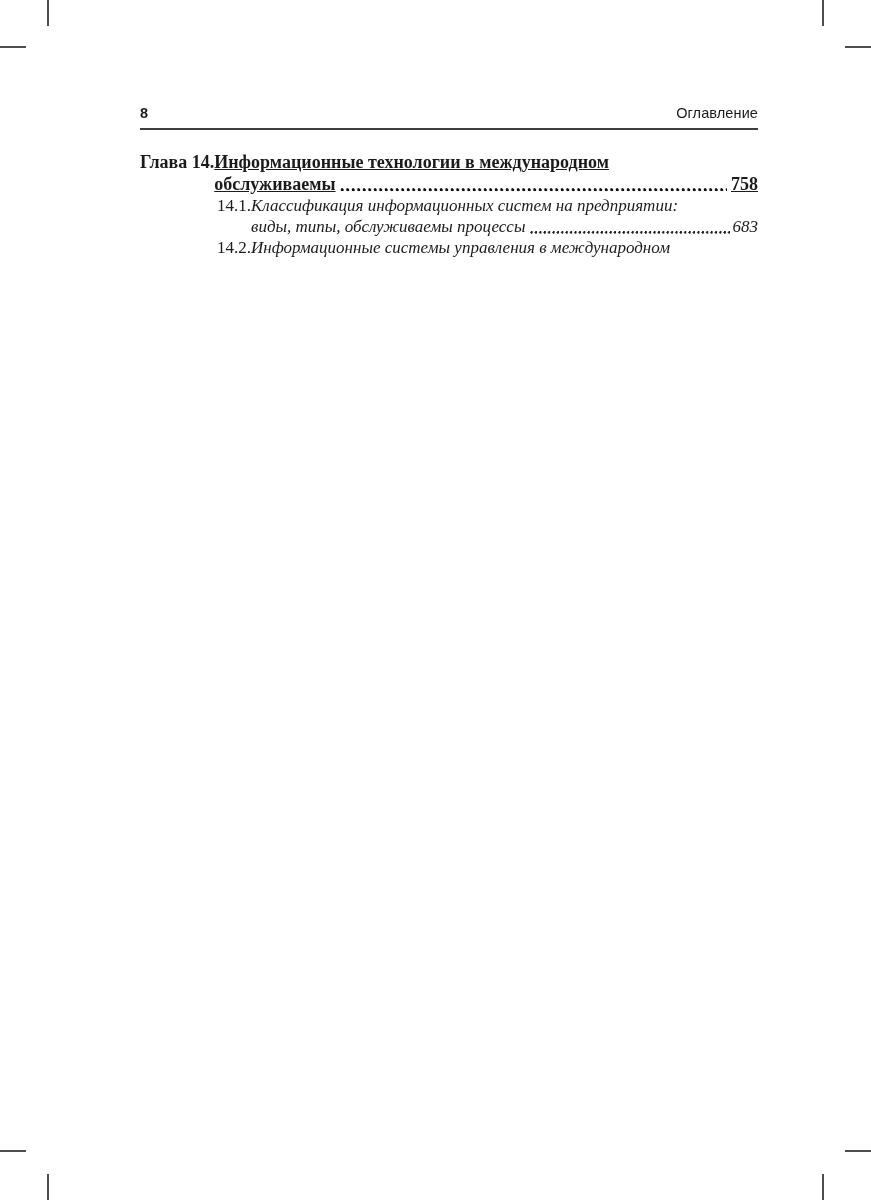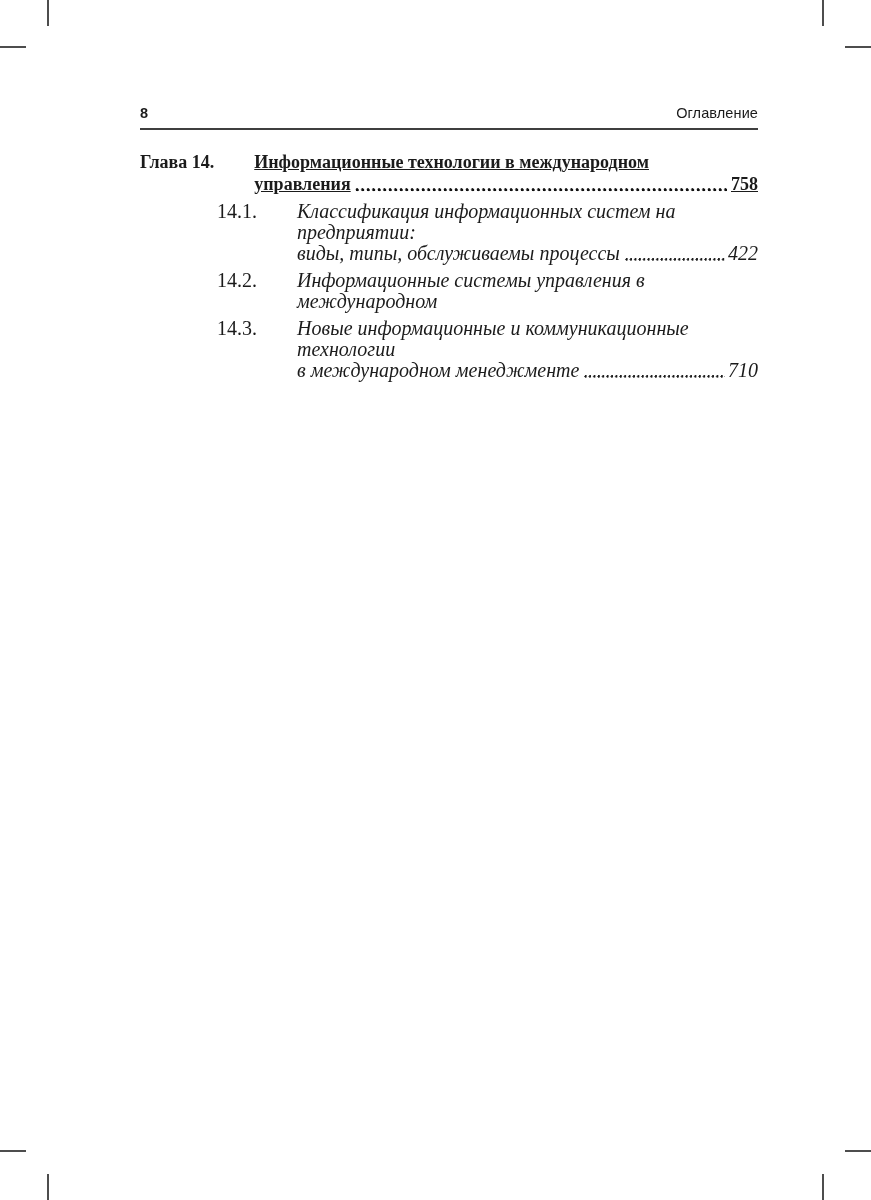--- a/index.html
+++ b/index.html
@@ -37,34 +37,33 @@
   }
   .running-header .folio { font-weight: bold; }
 
   
   .toc {
     position: absolute;
     left: 140px;
     top: 151px;
     width: 618px;
   }
-  .entry { display: flex; align-items: flex-start; gap: 40px; }
+  .entry { display: flex; align-items: flex-start; }
 
   .entry.chapter {
     font-weight: bold;
     font-size: 18px;
     line-height: 22px;
   }
   .chap-label { flex: 0 0 64px; white-space: nowrap; }
   .chap-body { flex: 1 1 auto; min-width: 0; text-decoration: underline; }
 
   .entry.section {
     margin-left: 77px;
-    margin-top: 6px;
-    font-size: 20px;
+    font-size: 17px;
     line-height: 21px;
   }
   .entry.section:first-of-type { margin-top: 7px; }
   .sec-number { flex: 0 0 30px; white-space: nowrap; }
   .sec-body { flex: 1 1 auto; min-width: 0; font-style: italic; }
 
   .lastline { display: flex; align-items: baseline; }
   .lastline .txt { white-space: nowrap; }
 
   .leader {
@@ -104,52 +103,41 @@
     <span class="rtitle">Оглавление</span>
   </div>
 
   <div class="toc">
 
     <div class="entry chapter">
       <span class="chap-label">Глава 14.</span>
       <div class="chap-body">
         <div class="line1">Информационные технологии в международном</div>
         <div class="lastline">
-          <span class="txt">управления</span>
+          <span class="txt">обслуживаемы</span>
           <span class="leader"></span>
           <span class="pg">758</span>
         </div>
       </div>
     </div>
 
     <div class="entry section">
       <span class="sec-number">14.1.</span>
       <div class="sec-body">
         <div class="line1">Классификация информационных систем на предприятии:</div>
         <div class="lastline">
           <span class="txt">виды, типы, обслуживаемы процессы</span>
           <span class="leader"></span>
-          <span class="pg">422</span>
+          <span class="pg">683</span>
         </div>
       </div>
     </div>
 
     <div class="entry section">
       <span class="sec-number">14.2.</span>
       <div class="sec-body">
         <div class="line1">Информационные системы управления в международном</div>
       </div>
     </div>
 
-    <div class="entry section">
-      <span class="sec-number">14.3.</span>
-      <div class="sec-body">
-        <div class="line1">Новые информационные и коммуникационные технологии</div>
-        <div class="lastline">
-          <span class="txt">в международном менеджменте</span>
-          <span class="leader"></span>
-          <span class="pg">710</span>
-        </div>
-      </div>
-    </div>
 
   </div>
 </div>
 
 </body></html>

